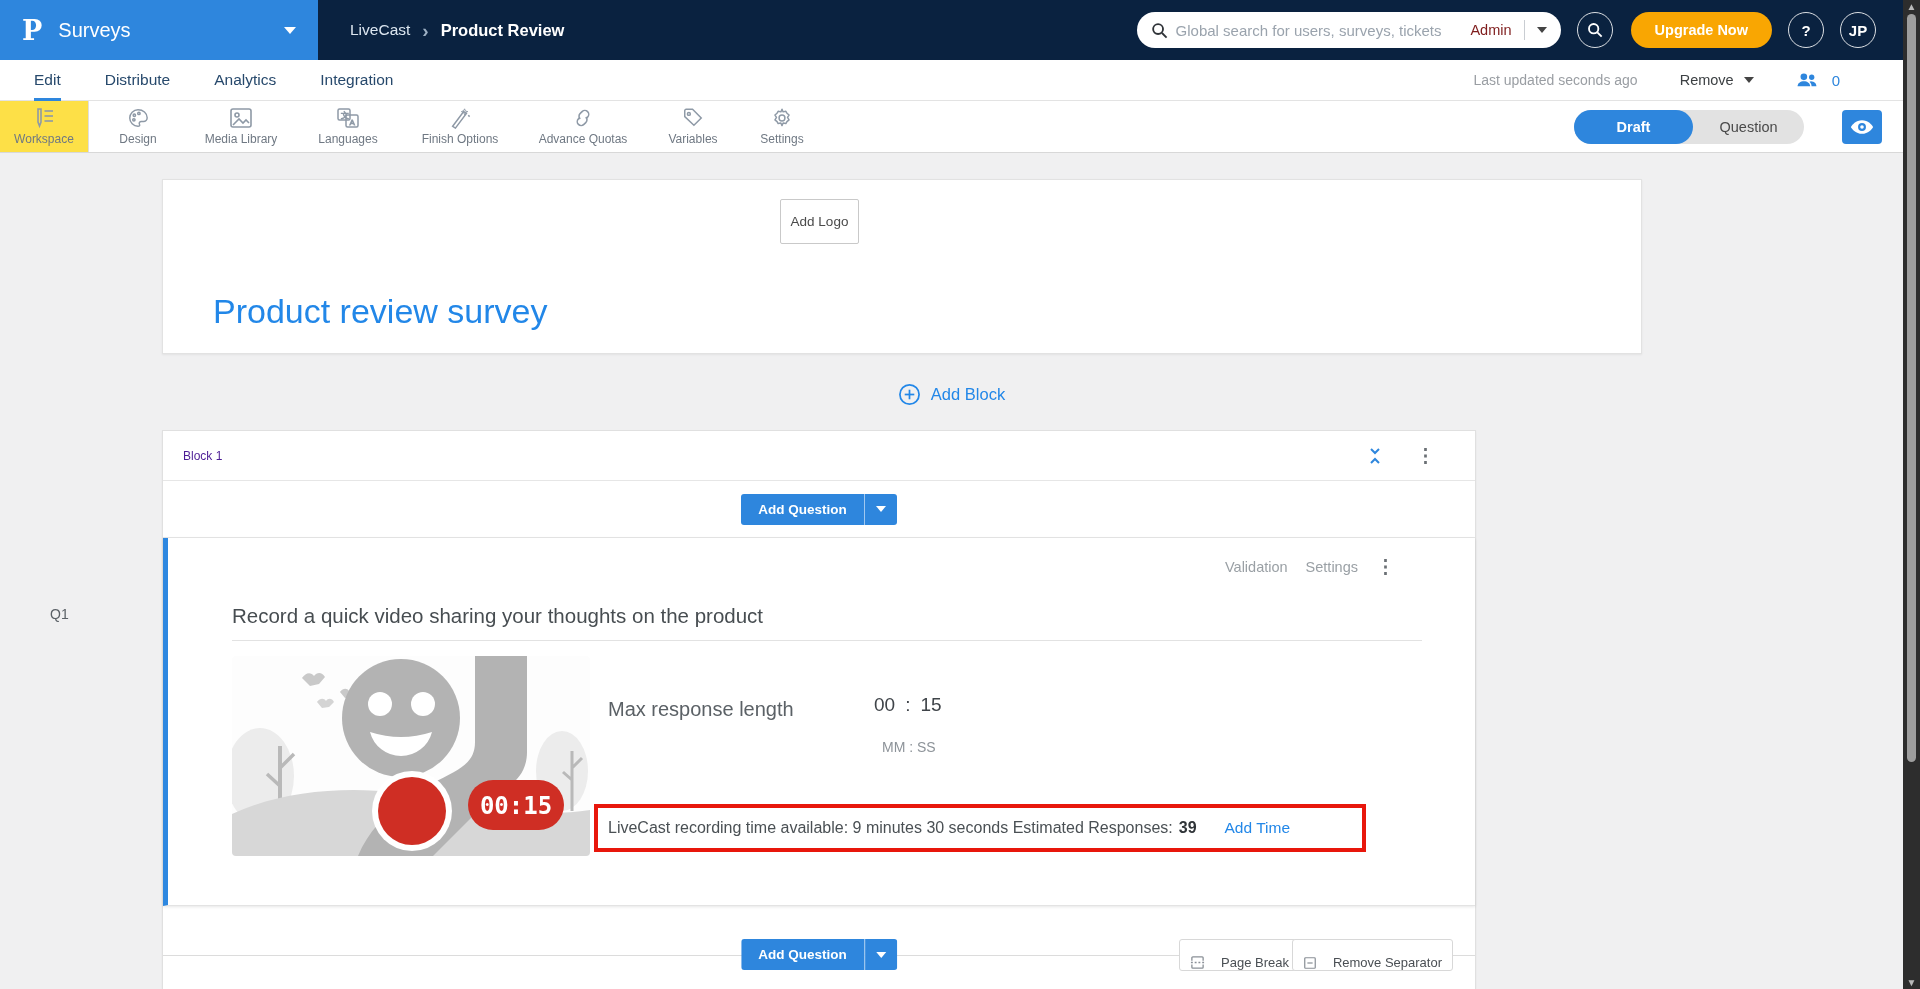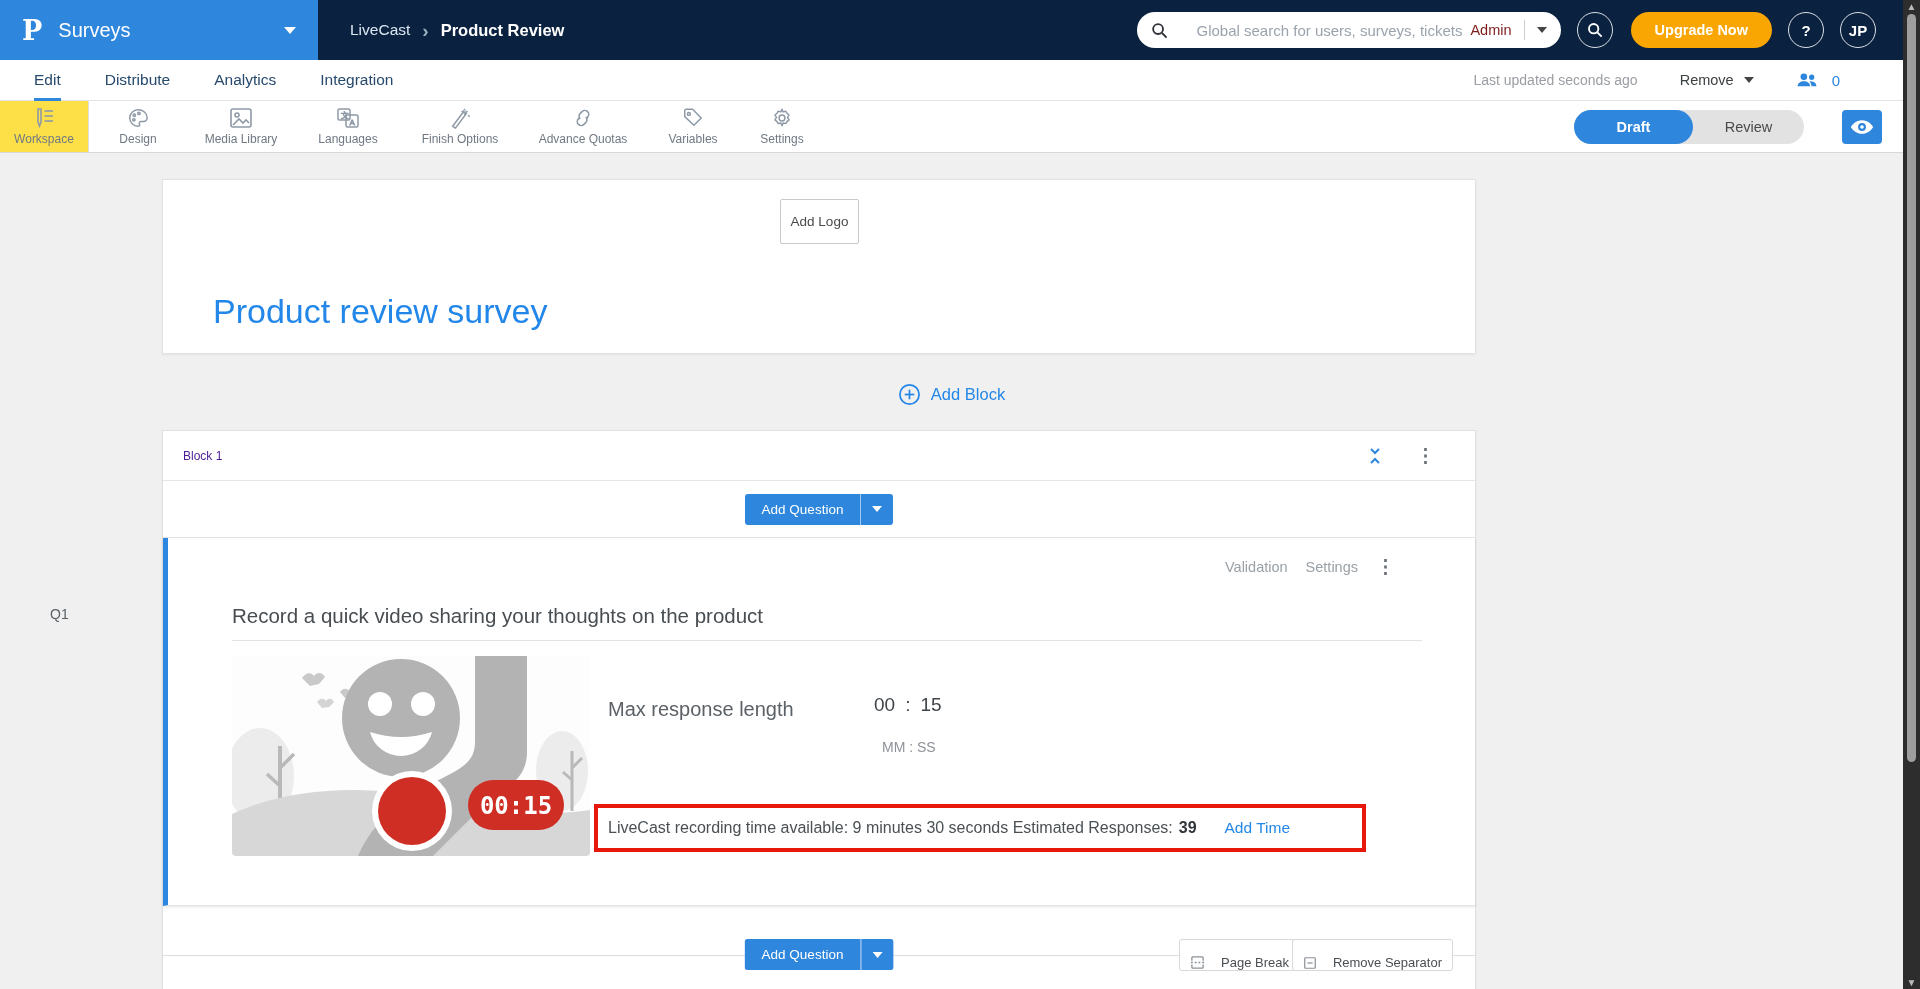--- a/index.html
+++ b/index.html
@@ -12,21 +12,21 @@
   .brand .logo { font-size:27px; font-weight:bold; margin-right:16px; font-family:"DejaVu Serif", serif; }
   .brand .name { font-size:20px; font-weight:500; }
   .caret { width:0; height:0; border-left:6px solid transparent; border-right:6px solid transparent; border-top:7px solid #fff; }
   .brand .caret { margin-left:auto; }
   .crumbs { display:flex; align-items:center; margin-left:32px; gap:12px; }
   .crumb-a { color:#dce6f0; font-size:15.5px; }
   .crumb-sep { color:#9db0c4; font-size:19px; font-weight:bold; line-height:1; }
   .crumb-b { color:#ffffff; font-size:16.5px; font-weight:bold; }
   .top-right { margin-left:auto; display:flex; align-items:center; padding-right:44px; }
   .search-pill { width:424px; height:36px; background:#fff; border-radius:18px; display:flex; align-items:center; padding:0 14px; gap:8px; }
-  .search-pill input { border:none; outline:none; flex:1; font-size:15px; color:#333; font-family:"Liberation Sans",sans-serif;text-align:right; }
+  .search-pill input { border:none; outline:none; flex:1; font-size:15px; color:#333; font-family:"Liberation Sans",sans-serif; }
   .search-pill input::placeholder { color:#9aa3ad; }
   .search-admin { font-size:14.5px; color:#7f1d1d; }
   .vline { width:1px; height:20px; background:#c9cdd2; margin:0 4px; }
   .caret.dark { border-top-color:#444; border-left-width:5px; border-right-width:5px; border-top-width:6px; }
   .circle-btn { width:36px; height:36px; border:1.5px solid rgba(255,255,255,.85); border-radius:50%; display:flex; align-items:center; justify-content:center; color:#fff; font-weight:bold; font-size:15px; margin-left:16px; }
   .upgrade { height:36px; border-radius:18px; background:#f9a602; color:#fff; font-weight:bold; font-size:14.5px; display:flex; align-items:center; padding:0 24px; margin-left:18px; }
 
   
   .tabsbar { position:absolute; left:0; top:60px; width:1920px; height:41px; background:#fff; border-bottom:1px solid #e3e3e3; display:flex; align-items:center; padding:0 80px 0 34px; }
   .tab { font-size:15.5px; color:#27496c; margin-right:44px; height:41px; display:flex; align-items:center; position:relative; }
@@ -43,34 +43,34 @@
   .tool.active { background:#fde047; border-right:1px solid #dedede; }
   .toolbar-right { margin-left:auto; display:flex; align-items:center; gap:38px; padding-right:38px; }
   .publish-toggle { width:230px; height:34px; background:#e2e2e2; border-radius:17px; display:flex; font-size:14.5px; }
   .seg { display:flex; align-items:center; justify-content:center; }
   .seg.draft { width:119px; background:#2e86dd; color:#fff; font-weight:bold; border-radius:17px; }
   .seg.publish { flex:1; color:#4a4a4a; }
   .preview-btn { width:40px; height:34px; background:#2e86dd; border-radius:4px; display:flex; align-items:center; justify-content:center; }
 
   
   .page { position:absolute; left:0; top:153px; width:1903px; height:836px; background:#f0f0f1; }
-  .survey-card { position:absolute; left:162px; top:26px; width:1314px; height:175px; background:#fff; border:1px solid #e2e2e2; box-shadow:0 1px 2px rgba(0,0,0,.06); }
+  .survey-card { position:absolute; left:162px; top:26px; width:1480px; height:175px; background:#fff; border:1px solid #e2e2e2; box-shadow:0 1px 2px rgba(0,0,0,.06); }
   .add-logo { position:absolute; left:617px; top:19px; width:79px; height:45px; border:1px solid #c9c9c9; border-radius:2px; display:flex; align-items:center; justify-content:center; font-size:13.5px; color:#4a4a4a; background:#fff; }
   .survey-title { position:absolute; left:50px; top:112px; font-size:34px; color:#2287e8; font-weight:500; }
   .add-block { position:absolute; left:0; width:100%; top:230px; display:flex; align-items:center; justify-content:center; gap:10px; color:#2287e8; font-size:16.5px; font-weight:500; }
   .q1-label { position:absolute; left:50px; top:453px; font-size:14px; color:#5a6066; }
 
   .block-wrap { position:absolute; left:162px; top:277px; width:1314px; height:559px; background:#fff; border:1px solid #e0e0e0; border-bottom:none; box-shadow:0 1px 2px rgba(0,0,0,.05); display:flex; flex-direction:column; }
   .block-header { height:50px; border-bottom:1px solid #e6e6e6; display:flex; align-items:center; padding:0 40px 0 20px; }
   .block-title { font-size:12px; color:#4c1d95; }
   .block-header-icons { margin-left:auto; display:flex; align-items:center; gap:34px; }
   .kebab { color:#6b7075; font-size:19px; font-weight:bold; letter-spacing:0; line-height:1; }
   .add-q-row { height:57px; display:flex; align-items:center; justify-content:center; border-bottom:1px solid #e6e6e6; }
   .split-btn { display:flex; height:31px; border-radius:3px; overflow:hidden; }
-  .split-btn .main { background:#2e86dd; color:#fff; font-size:13.5px; font-weight:normal; display:flex; align-items:center; padding:0 17px; }
+  .split-btn .main { background:#2e86dd; color:#fff; font-size:13.5px; font-weight:bold; display:flex; align-items:center; padding:0 17px; }
   .split-btn .caret-seg { width:33px; background:#2e86dd; border-left:1px solid rgba(255,255,255,.55); display:flex; align-items:center; justify-content:center; }
   .split-btn .caret-seg .caret { border-top-color:#fff; border-left-width:5px; border-right-width:5px; border-top-width:6px; }
 
   .question-card { position:relative; height:368px; background:#fff; border-left:5px solid #2d87e0; border-bottom:1px solid #e3e3e3; box-shadow:0 1px 3px rgba(0,0,0,.10); }
   .q-menu { position:absolute; right:80px; top:19px; display:flex; align-items:center; gap:18px; color:#9aa0a5; font-size:14.5px; }
   .q-title { position:absolute; left:64px; top:66px; font-size:20.5px; color:#474d51; }
   .q-divider { position:absolute; left:64px; top:102px; width:1190px; height:1px; background:#e2e2e2; }
   .illus { position:absolute; left:64px; top:118px; width:358px; height:200px; border-radius:4px; overflow:hidden; }
   .max-label { position:absolute; left:440px; top:160px; font-size:20px; color:#5b6166; }
   .time-value { position:absolute; left:706px; top:156px; font-size:19px; color:#3f4449; display:flex; gap:10px; }
@@ -215,21 +215,21 @@
   <div class="tool" style="width:86px">
     <svg width="24" height="22" viewBox="0 0 24 24" fill="none" stroke-width="1.6">
         <circle cx="12" cy="12" r="3.2"></circle>
         <path d="M12 2.5l1.2 2.8 3-.6 1.2 2.1 2.3 2-1.7 2.5 1.7 2.7-2.3 2-1.2 2.1-3-.6-1.2 2.8-1.2-2.8-3 .6-1.2-2.1-2.3-2 1.7-2.7L4.3 8.8l2.3-2 1.2-2.1 3 .6z" stroke-linejoin="round"></path>
       </svg>
     <span>Settings</span>
   </div>
   <div class="toolbar-right">
     <div class="publish-toggle">
       <div class="seg draft">Draft</div>
-      <div class="seg publish">Review</div>
+      <div class="seg publish">Question</div>
     </div>
     <div class="preview-btn">
       <svg width="24" height="18" viewBox="0 0 28 18">
           <path d="M14 1C7 1 2.3 6.3 1 9c1.3 2.7 6 8 13 8s11.7-5.3 13-8c-1.3-2.7-6-8-13-8z" fill="#fff"></path>
           <circle cx="14" cy="9" r="4.6" fill="#2e86dd"></circle>
           <circle cx="14" cy="9" r="2.1" fill="#fff"></circle>
         </svg>
     </div>
   </div>
 </div>

